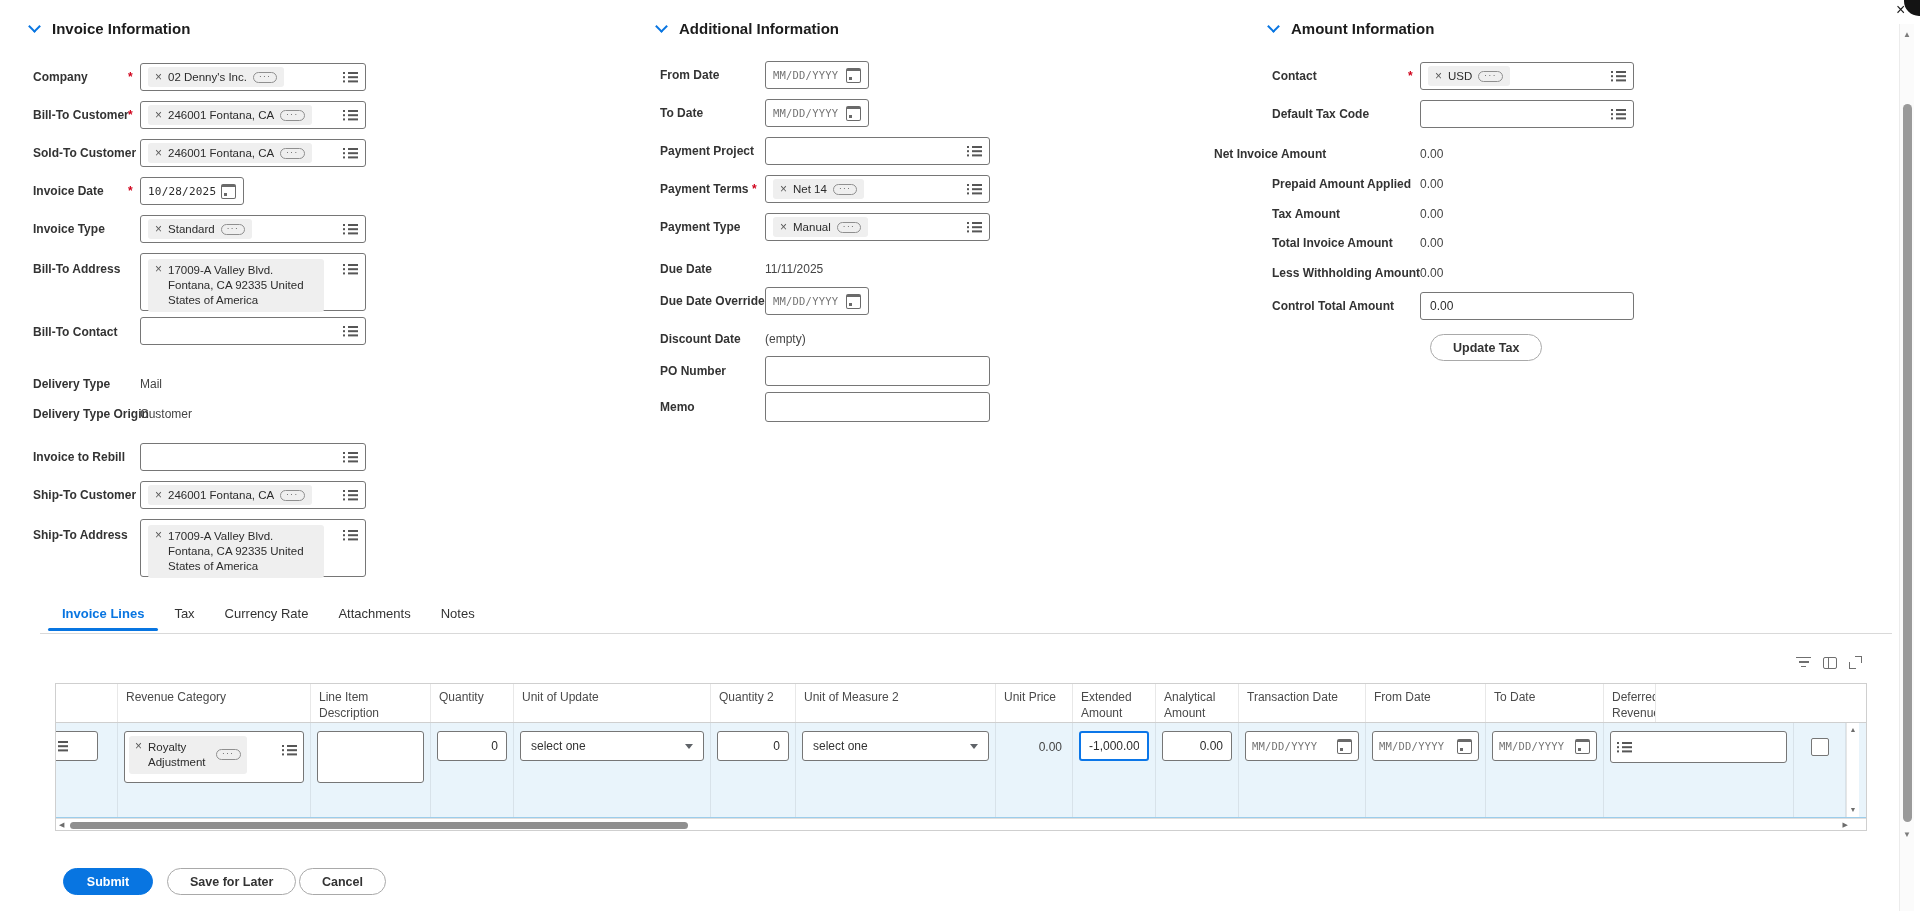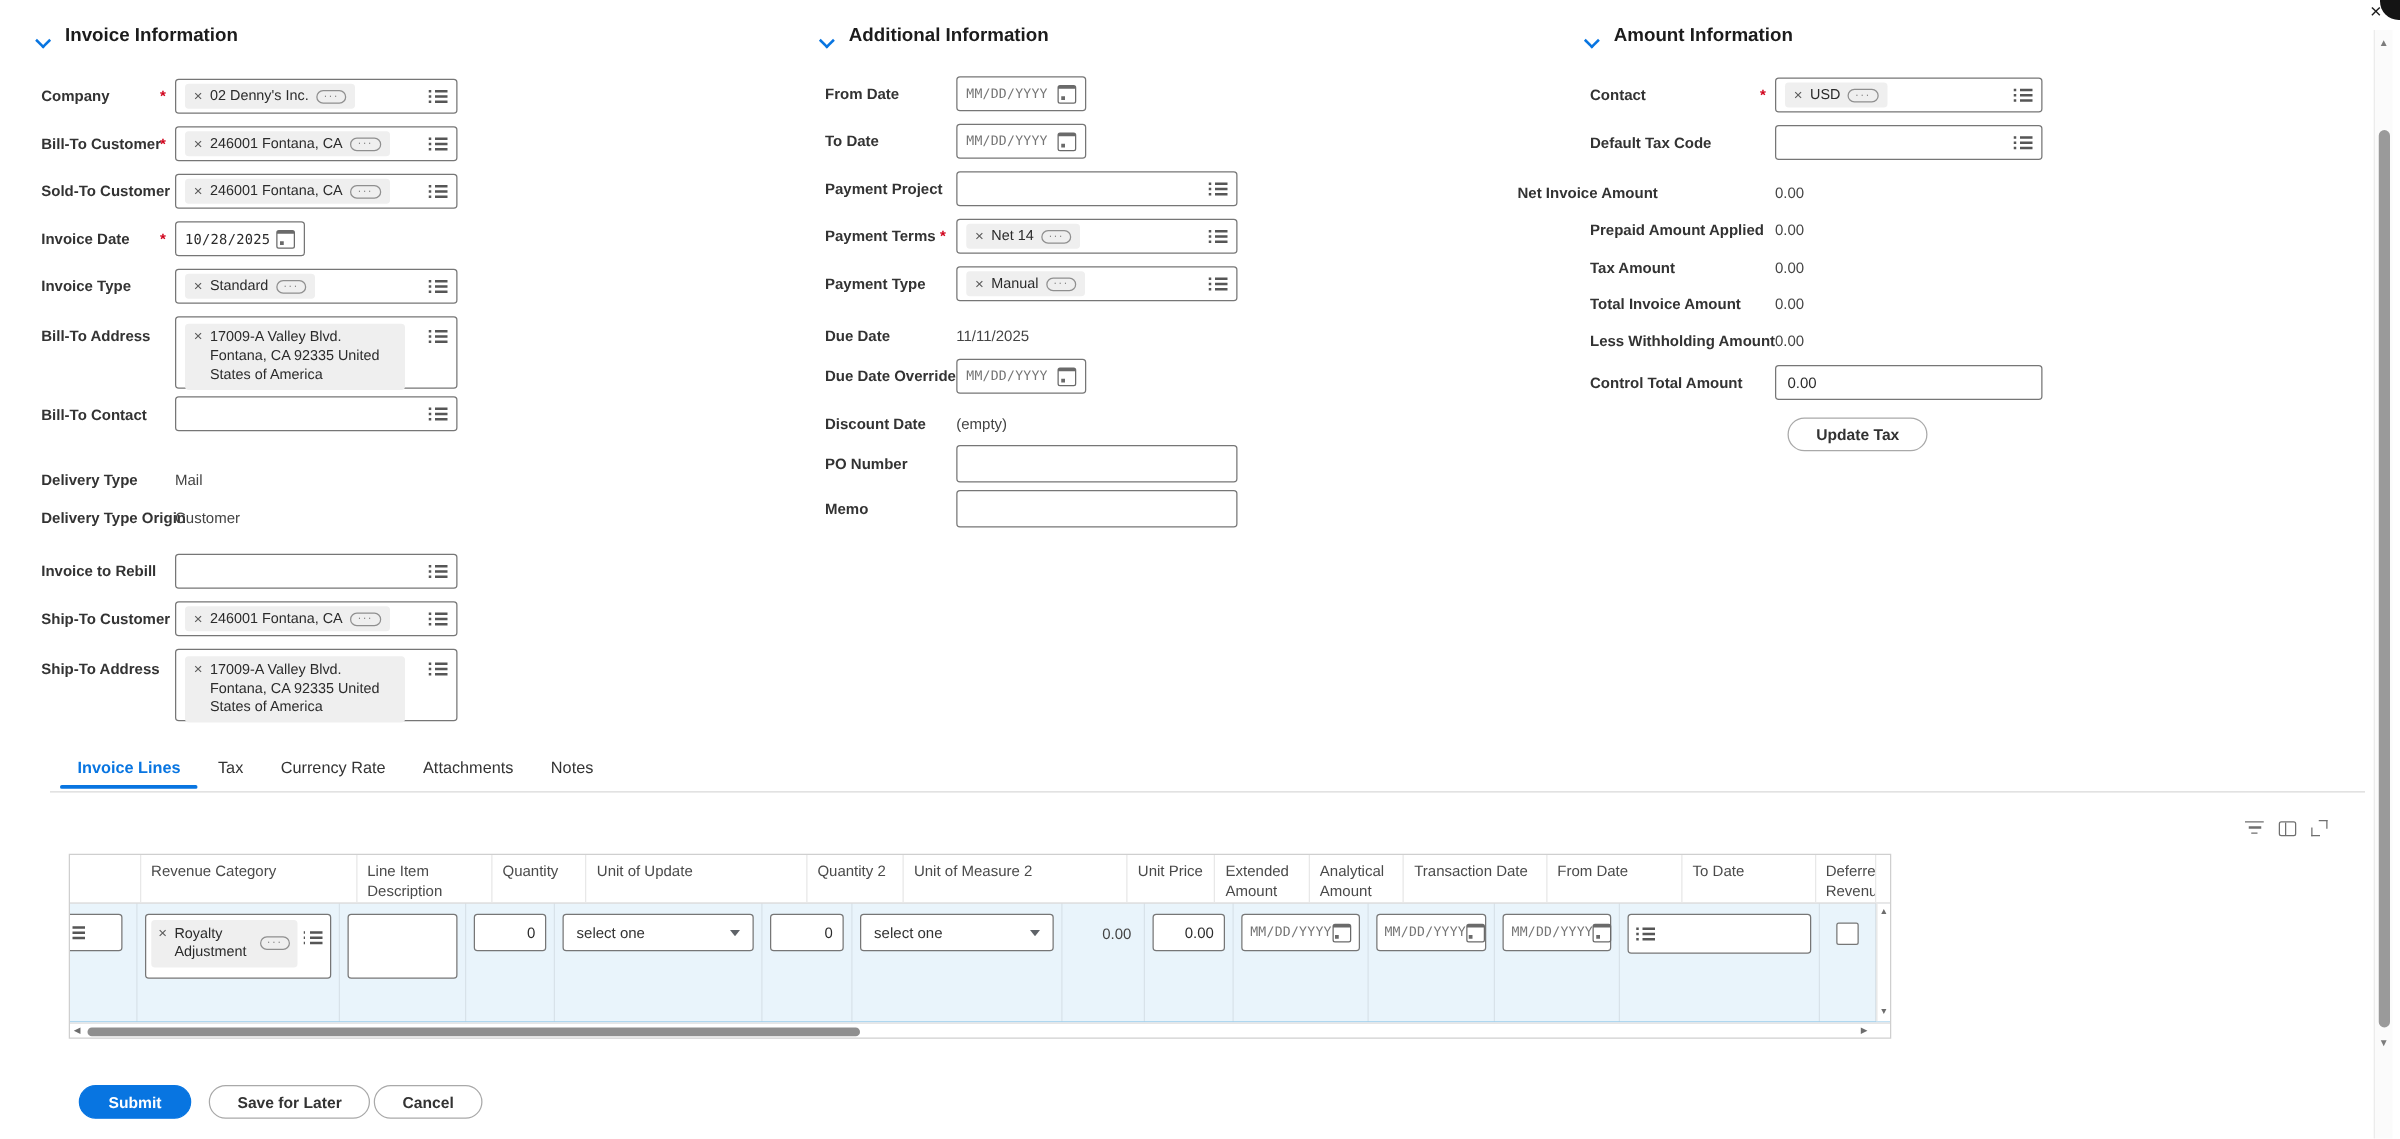--- a/index.html
+++ b/index.html
@@ -1,20 +1,20 @@
 <!DOCTYPE html>
 <html><head>
 <meta charset="utf-8">
 <style>
   html,body{margin:0;padding:0;background:#fff}
   .page{position:relative;width:1920px;height:911px;background:#fff;overflow:hidden;
         font-family:"Liberation Sans",sans-serif;color:#333}
 
   
-  .sec-h{position:absolute;display:flex;align-items:flex-end;gap:13px}
+  .sec-h{position:absolute;display:flex;align-items:center;gap:13px}
   .chev{display:inline-block;width:7px;height:7px;border-left:2px solid #0875e1;border-bottom:2px solid #0875e1;
         transform:rotate(-45deg);margin-top:-4px}
   .sec-h .t{font-size:15px;font-weight:700;color:#1c1c1c}
 
   
   .lbl{position:absolute;font-size:12px;font-weight:600;color:#333;line-height:14px;white-space:nowrap}
   .req{position:absolute;font-size:12px;font-weight:700;color:#d0021b;line-height:14px}
   .stat{position:absolute;font-size:12px;color:#444;line-height:14px;white-space:nowrap}
 
   
@@ -63,21 +63,21 @@
   
   .fi{width:15px;height:12px;position:relative;display:inline-block}
   .fi i{position:absolute;background:#6f6f6f;height:1.8px}
   .gi{width:14px;height:12px;border:1.6px solid #6f6f6f;border-radius:2px;position:relative;display:inline-block;box-sizing:border-box}
   .gi::before{content:"";position:absolute;top:0;bottom:0;left:3.5px;width:1.6px;background:#6f6f6f}
   .xi{width:13px;height:13px;position:relative;display:inline-block}
   .xi::before{content:"";position:absolute;right:0;top:0;width:6px;height:6px;border-top:1.8px solid #6f6f6f;border-right:1.8px solid #6f6f6f}
   .xi::after{content:"";position:absolute;left:0;bottom:0;width:6px;height:6px;border-bottom:1.8px solid #6f6f6f;border-left:1.8px solid #6f6f6f}
 
   
-  .tbl{position:absolute;left:55px;top:683px;width:1458px;border-left:1px solid #cfcfcf;border-right:1px solid #cfcfcf;box-sizing:border-box}
+  .tbl{position:absolute;left:55px;top:683px;width:1812px;border-left:1px solid #cfcfcf;border-right:1px solid #cfcfcf;box-sizing:border-box}
   .thr{display:flex;height:40px;border-top:1px solid #cfcfcf;border-bottom:1px solid #cfcfcf;box-sizing:border-box;background:#fff}
   .th{box-sizing:border-box;padding:6px 8px;border-right:1px solid #e8e8e8;font-size:12px;color:#4a4a4a;line-height:1.3;overflow:hidden}
   .tr{display:flex;height:95px;background:#e9f4fb;border-bottom:1px solid #9ccdeb;box-sizing:border-box}
   .td{box-sizing:border-box;padding:8px 6px;border-right:1px solid rgba(0,0,0,0.07);position:relative;overflow:hidden}
   .rfld{height:30px;background:#fff;border:1px solid #767676;border-radius:3px;display:flex;align-items:center;
         padding:0 6px;box-sizing:border-box}
   .num{height:30px;background:#fff;border:1px solid #767676;border-radius:3px;text-align:right;font-size:12px;
        color:#2b2b2b;padding:0 8px;box-sizing:border-box;width:100%;font-family:inherit}
   .num.focus{border:2px solid #0b76e8}
   .sel{height:30px;background:#fff;border:1px solid #767676;border-radius:3px;display:flex;align-items:center;
@@ -391,20 +391,23 @@
       <div class="td" style="width:200px">
         <div class="sel">
           <span>select one</span>
           <span class="caret"></span>
         </div>
       </div>
       <div class="td" style="width:77px">
         <span class="uprice">0.00</span>
       </div>
       <div class="td" style="width:83px">
+        <input class="num focus" value="-1,000.00" style="">
+      </div>
+      <div class="td" style="width:83px">
         <input class="num" value="0.00" style="">
       </div>
       <div class="td" style="width:127px">
         <div class="rfld" style="width:100%;justify-content:space-between">
           <span class="dtxt">MM/DD/YYYY</span>
           <span class="cal"></span>
         </div>
       </div>
       <div class="td" style="width:120px">
         <div class="rfld" style="width:100%;justify-content:space-between">

